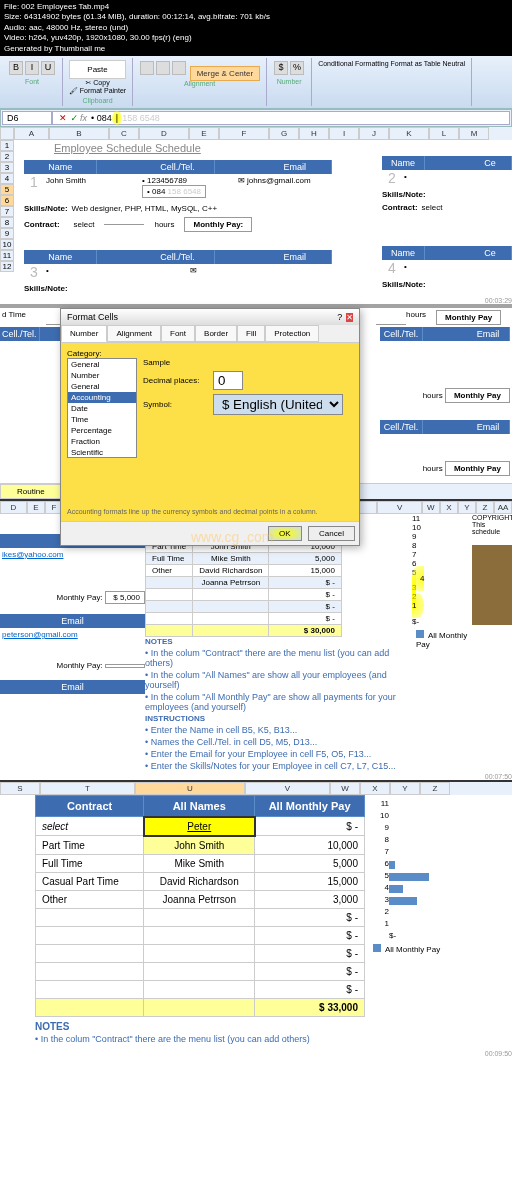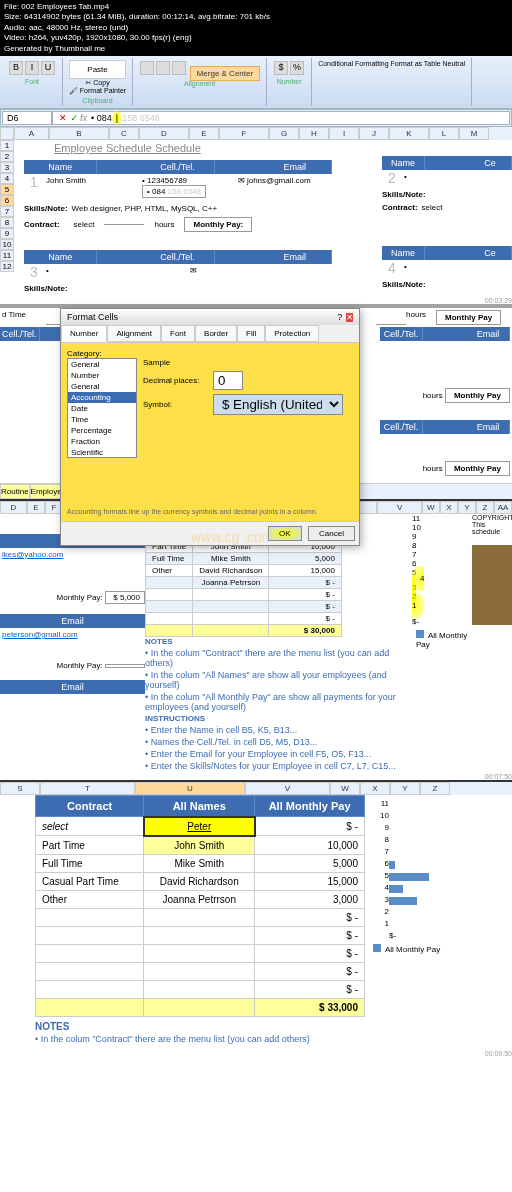--- a/index.html
+++ b/index.html
@@ -42,21 +42,21 @@
 .cat-item.sel { background: #3d6cb0; color: #fff; }
 .sample-area { margin-left: 76px; }
 .sample-box { border: 1px solid #ccc; padding: 2px 4px; margin: 2px 0; }
 .fmt-row { margin: 4px 0; display: flex; align-items: center; }
 .fmt-row label { width: 70px; }
 .fmt-input { border: 1px solid #888; padding: 1px 4px; background: #fff; }
 .dialog-desc { clear: both; padding-top: 50px; font-size: 7px; color: #666; }
 .dialog-btns { text-align: right; padding: 4px; border-top: 1px solid #ccc; }
 .dialog-btn { padding: 2px 10px; font-size: 8px; border: 1px solid #888; background: #eee; margin-left: 4px; }
 .sheet-tabs { display: flex; background: #e8f0fb; border-top: 1px solid #ccc; }
-.sheet-tab { padding: 2px 0; font-size: 8px; border: 1px solid #ccc; }
+.sheet-tab { padding: 2px 16px; font-size: 8px; border: 1px solid #ccc; }
 .sheet-tab.yel { background: #ffff99; }
 .data-table { border-collapse: collapse; font-size: 8px; }
 .data-table th { background: #3d6cb0; color: #fff; padding: 2px 6px; border: 1px solid #5a8cc8; }
 .data-table td { padding: 1px 6px; border: 1px solid #ccc; }
 .data-table tr:nth-child(even) td { background: #e8f0fb; }
 .notes-title { font-weight: bold; color: #3d6cb0; font-size: 8px; }
 .bullet { color: #3d6cb0; margin: 2px 0; }
 .detail-table { border-collapse: collapse; font-size: 10px; width: 100%; max-width: 330px; }
 .detail-table th { background: #3d6cb0; color: #fff; padding: 4px; border: 1px solid #5a8cc8; font-size: 11px; }
 .detail-table td { padding: 3px 6px; border: 1px solid #ccc; }

